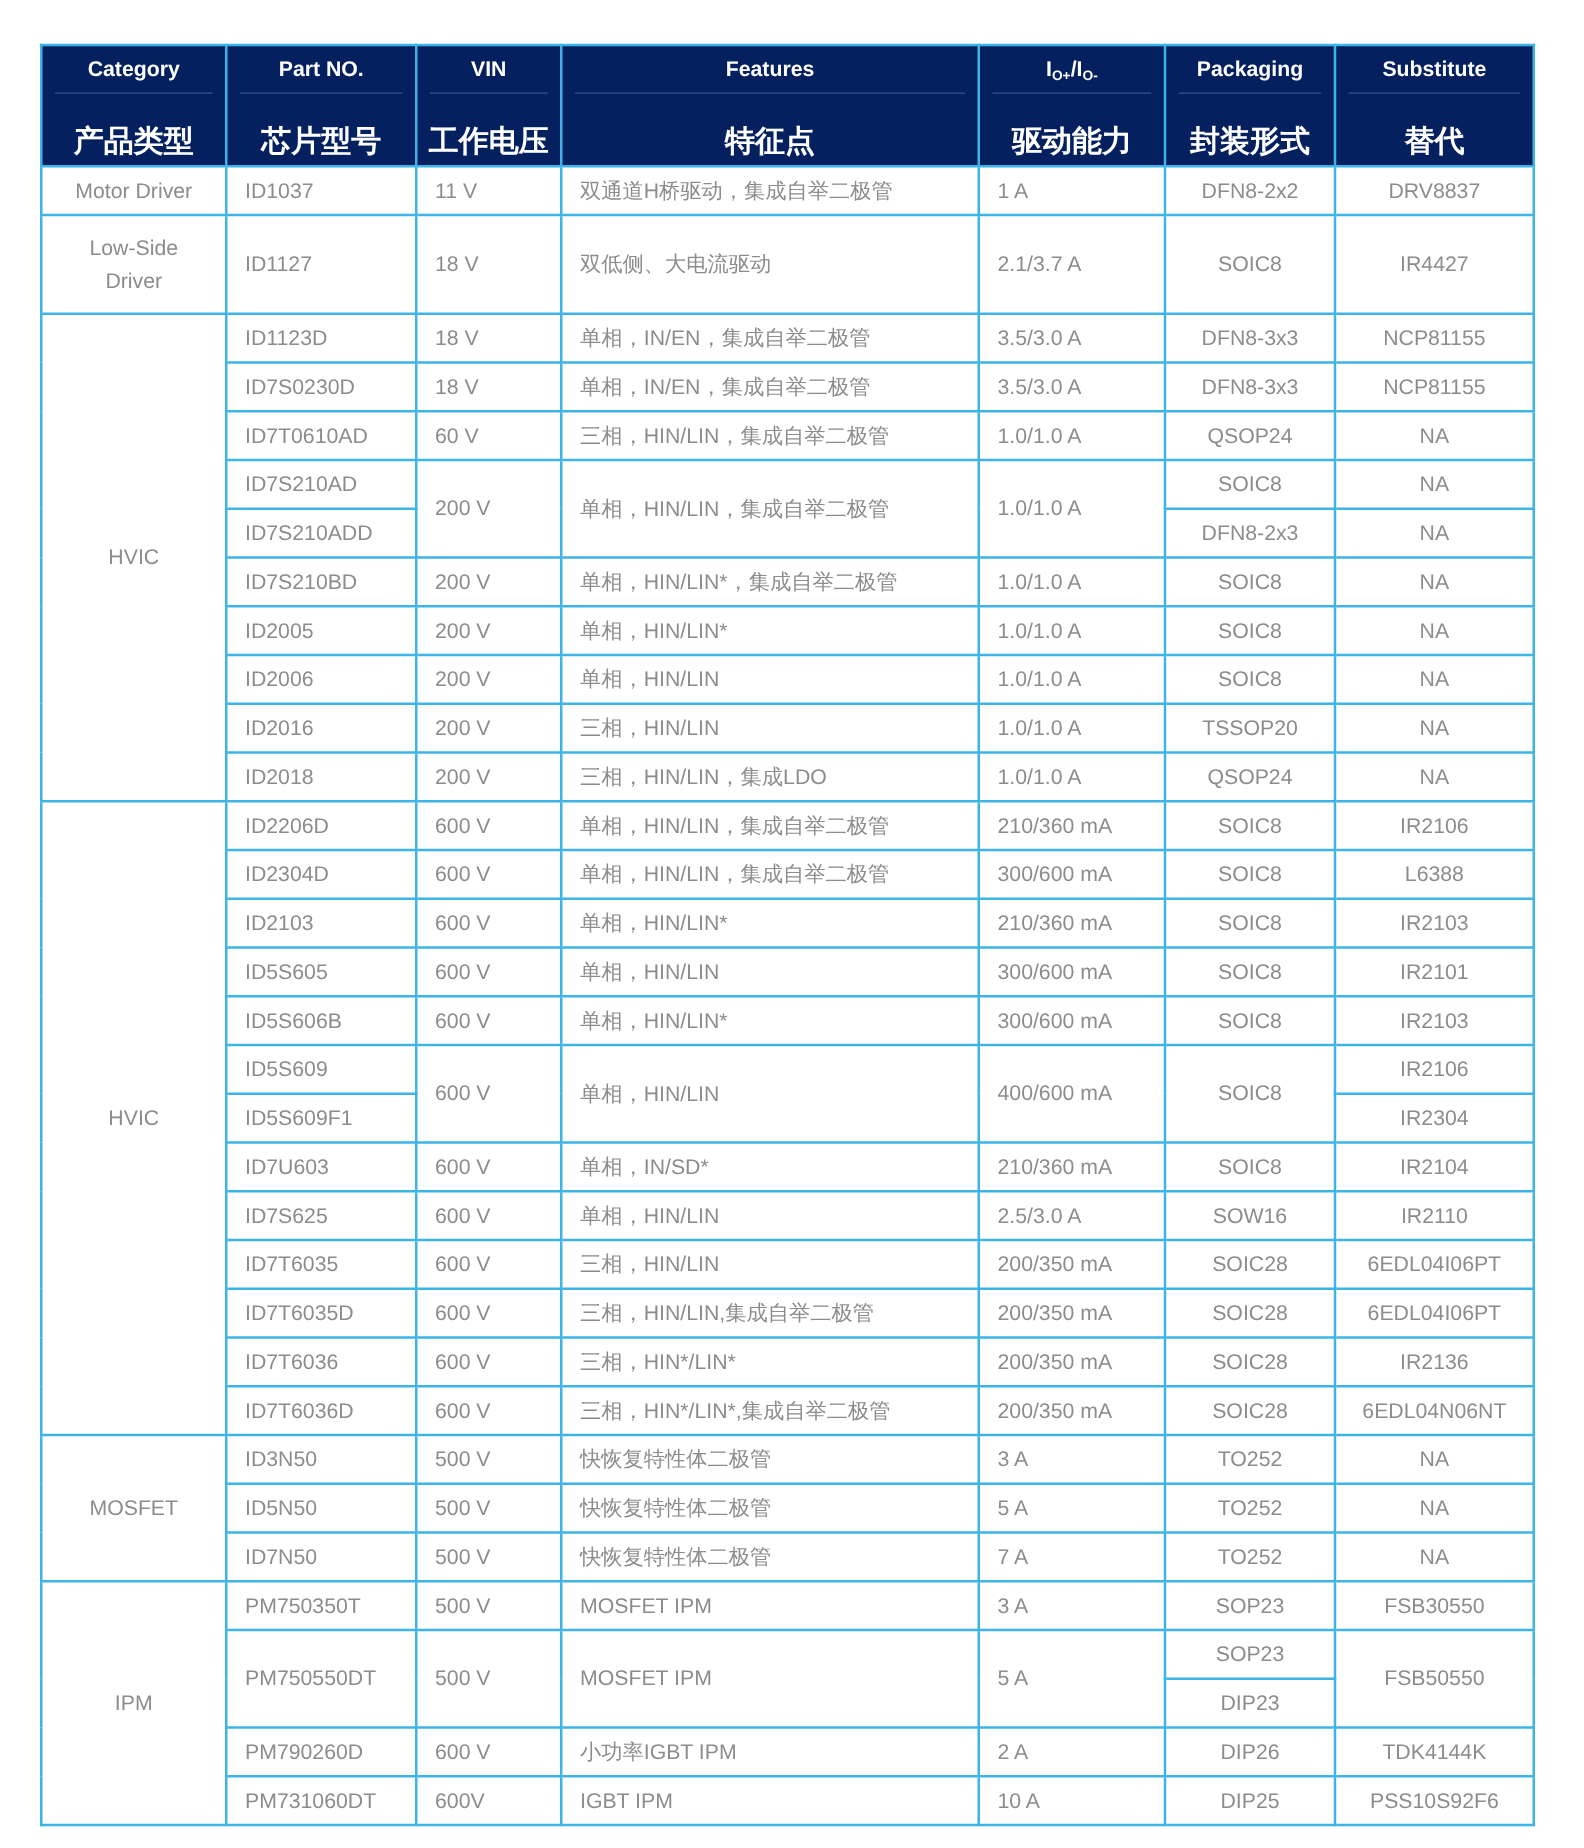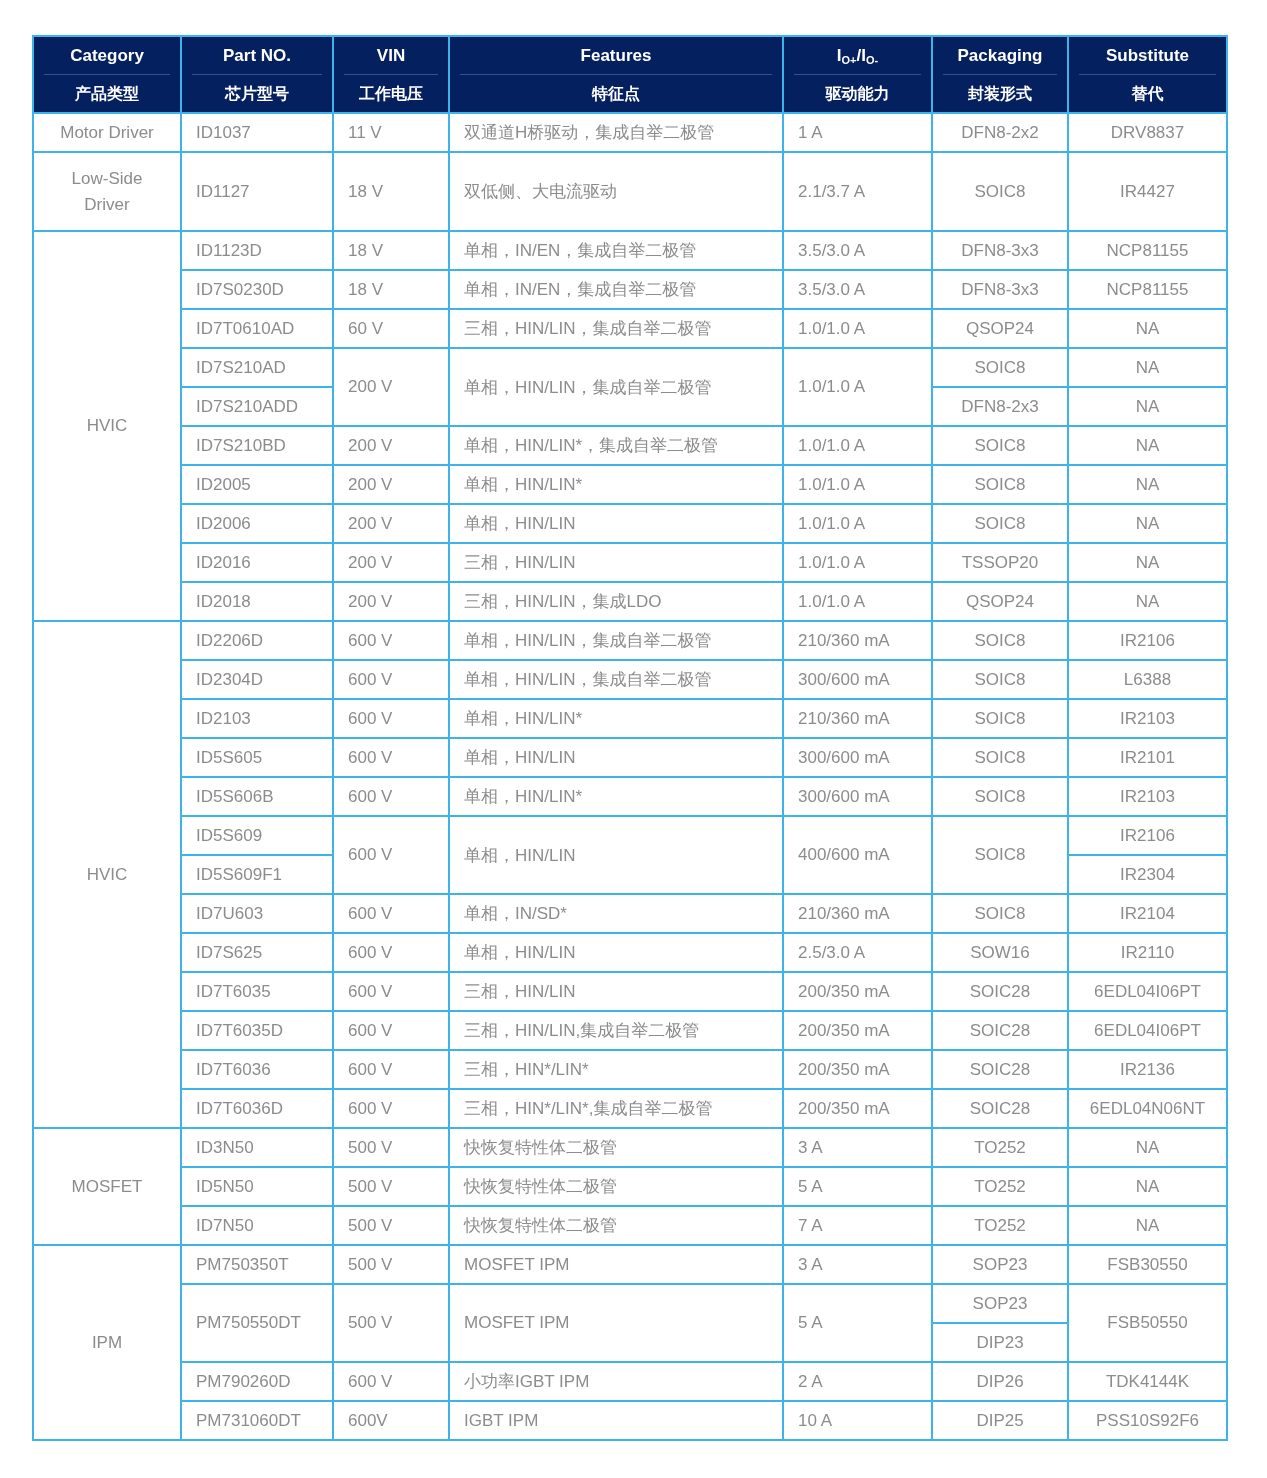--- a/index.html
+++ b/index.html
@@ -43,21 +43,22 @@
     vertical-align:middle;
   }
   .h-en{
     height:38px;line-height:38px;
     font-size:17px;
     border-bottom:1px solid var(--hdr-divider);
     margin:0 10px;
   }
   .h-zh{
     height:37px;line-height:37px;
-    font-size:16px;
+    font-size:24px;
+    margin-top:20px;
   }
   sub.io-sub{
     font-size:11px;
     vertical-align:baseline;
     position:relative;top:3px;
   }
   td{
     border:2px solid var(--border);
     color:var(--cell-text);
     font-size:17px;

